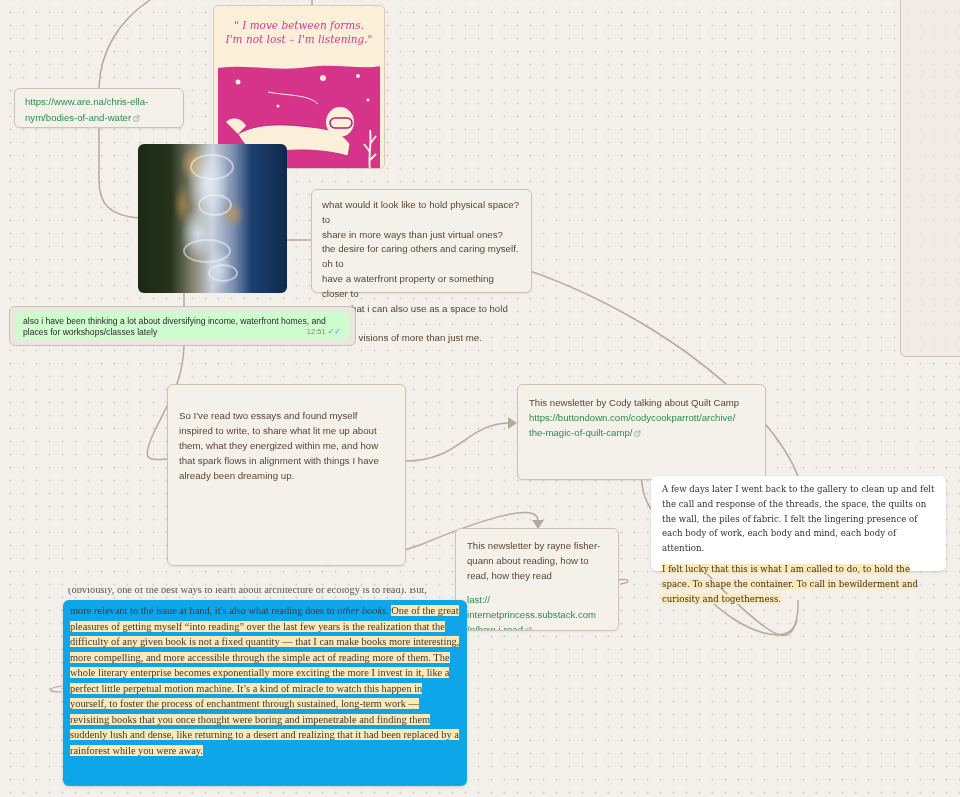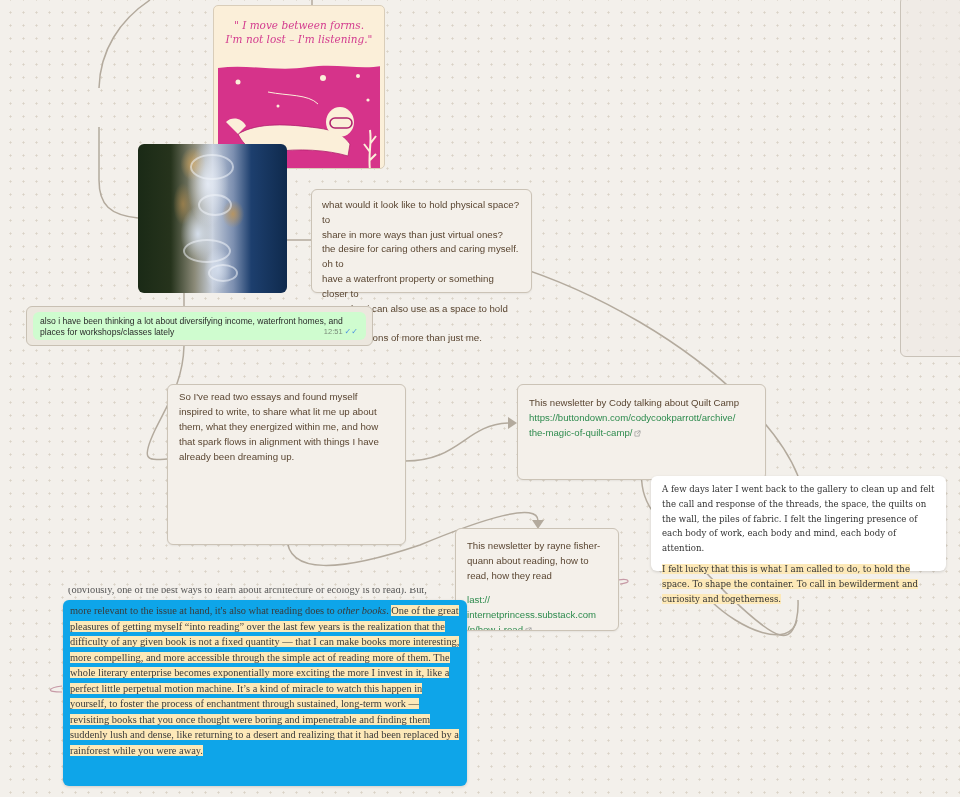--- a/index.html
+++ b/index.html
@@ -50,21 +50,21 @@
       radial-gradient(ellipse 18px 24px at 55px 20px, rgba(201,160,92,0.9), transparent 70%),
       radial-gradient(ellipse 16px 20px at 95px 70px, rgba(196,150,80,0.8), transparent 70%),
       radial-gradient(ellipse 14px 30px at 45px 60px, rgba(176,138,78,0.7), transparent 70%),
       linear-gradient(90deg, #1a2a16 0%, #26331c 22%, #8b8a78 38%, #c7cfdc 50%, #7c8fb0 64%, #1d3f6e 76%, #0f2a4d 100%);
   }
   .photo .ripple {
     position: absolute; border-radius: 50%; border: 2px solid rgba(240,244,250,0.55);
   }
   
   .chat-wrap {
-    position: absolute; left: 26px; top: 306px; width: 347px; height: 40px; box-sizing: border-box;
+    position: absolute; left: 9px; top: 306px; width: 347px; height: 40px; box-sizing: border-box;
     background: #ece7de; border: 1px solid #c8c0b3; border-radius: 6px;
   }
   .chat-bubble {
     position: absolute; left: 6px; top: 5px; right: 6px; bottom: 5px;
     background: #cffccf; border-radius: 6px; padding: 4px 7px; box-sizing: border-box;
     font-size: 8.6px; line-height: 11px; color: #2a2a2a;
   }
   .chat-meta { position: absolute; right: 8px; bottom: 3px; font-size: 7.5px; color: #7a8b7a; }
   .check { color: #4a90e2; font-size: 8px; margin-left: 2px; }
   
@@ -121,20 +121,28 @@
     <g fill="#b3aa9d">
       <path d="M508 417 L517 423 L508 429 Z"></path>
       <path d="M532 520 L538 529 L544 520 Z"></path>
     </g>
     <g fill="none" stroke="#c79aa6" stroke-width="1.2">
       <path d="M618 580 C630 578, 632 583, 620 584"></path>
       <path d="M62 686 C48 688, 45 692, 62 692"></path>
     </g>
   </svg>
 
+  <div class="card" style="left:14px; top:88px; width:170px; height:40px; padding:5px 10px; line-height:16px; font-size:9.6px;">
+    <a class="link" style="text-decoration:none;">
+      <span>https://www.are.na/chris-ella-</span><br>
+      <span>nym/bodies-of-and-water</span><svg class="ext-icon" viewBox="0 0 8 8">
+          <path d="M1 2 H4 M1 2 V7 H6 V4 M4 1 H7 V4 M7 1 L3.5 4.5" stroke="#999" stroke-width="0.8" fill="none"></path>
+        </svg>
+    </a>
+  </div>
 
   <div class="illus">
     <div class="quote">
       <span>" I move between forms.</span><br>
       <span>I'm not lost  – I'm listening."</span>
     </div>
     <div class="water">
       <svg width="164" height="106" viewBox="0 0 164 106">
         <path d="M0 4 C30 0, 60 8, 90 3 C120 -1, 140 6, 164 2 L164 0 L0 0 Z" fill="#fbefd9"></path>
         <circle cx="20" cy="18" r="2.5" fill="#fbefd9"></circle>
@@ -172,21 +180,21 @@
     <div>creative visions of more than just me.</div>
   </div>
 
   <div class="chat-wrap">
     <div class="chat-bubble">
       <span>also i have been thinking a lot about diversifying income, waterfront homes, and places for workshops/classes lately</span>
       <span class="chat-meta"><span>12:51</span><span class="check">✓✓</span></span>
     </div>
   </div>
 
-  <div class="card" style="left:167px; top:384px; width:239px; height:161px; padding:4px 11px; font-size:9.7px; line-height:15px;">
+  <div class="card" style="left:167px; top:384px; width:239px; height:182px; padding:23px 11px; font-size:9.7px; line-height:15px;">
     <div>So I've read two essays and found myself inspired to write, to share what lit me up about them, what they energized within me, and how that spark flows in alignment with things I have already been dreaming up.</div>
   </div>
 
   <div class="card" style="left:517px; top:384px; width:249px; height:96px; padding:10px 11px; font-size:9.6px; line-height:15px;">
     <div>This newsletter by Cody talking about Quilt Camp</div>
     <a class="link">
       <span>https://buttondown.com/codycookparrott/archive/</span><br>
       <span>the-magic-of-quilt-camp/</span><svg class="ext-icon" viewBox="0 0 8 8">
           <path d="M1 2 H4 M1 2 V7 H6 V4 M4 1 H7 V4 M7 1 L3.5 4.5" stroke="#999" stroke-width="0.8" fill="none"></path>
         </svg>

